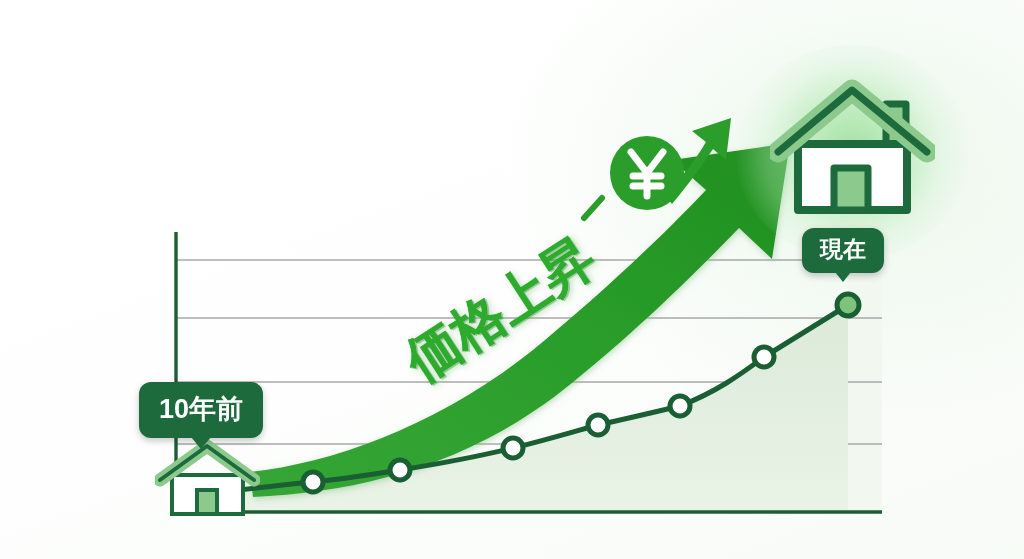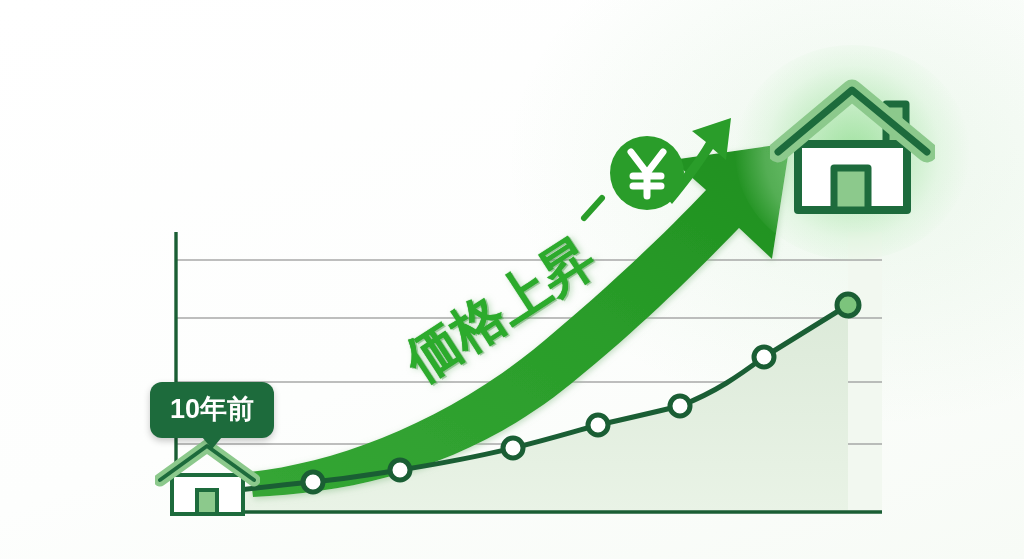--- a/index.html
+++ b/index.html
@@ -67,21 +67,21 @@
     position:absolute;
     left:50%;
     bottom:-11px;
     margin-left:-10px;
     width:0;height:0;
     border-left:10px solid transparent;
     border-right:10px solid transparent;
     border-top:12px solid #1d6b3c;
   }
   #badge-past{
-    left:150px;
+    left:139px;
     top:382px;
     padding:9px 20px 11px 20px;
     font-size:27px;
     letter-spacing:0px;
   }
   #badge-now{
     left:802px;
     top:228px;
     padding:6px 18px 8px 18px;
     font-size:23px;
@@ -237,15 +237,16 @@
 
   <svg id="yen-coin" viewBox="0 0 110 100">
     <circle cx="47" cy="47" r="37" fill="#2a9d2a"></circle>
     <path d="M31,26 L47,47 L63,26 M47,47 L47,70 M33,50 h28 M33,60 h28" stroke="#ffffff" stroke-width="7" fill="none" stroke-linecap="round" stroke-linejoin="round"></path>
   </svg>
 
   <div id="arrow-caption">価格上昇</div>
 
   <div class="badge" id="badge-past">10年前</div>
 
+  <div class="badge" id="badge-now">現在</div>
 
 
 </div>
 
 </body></html>

